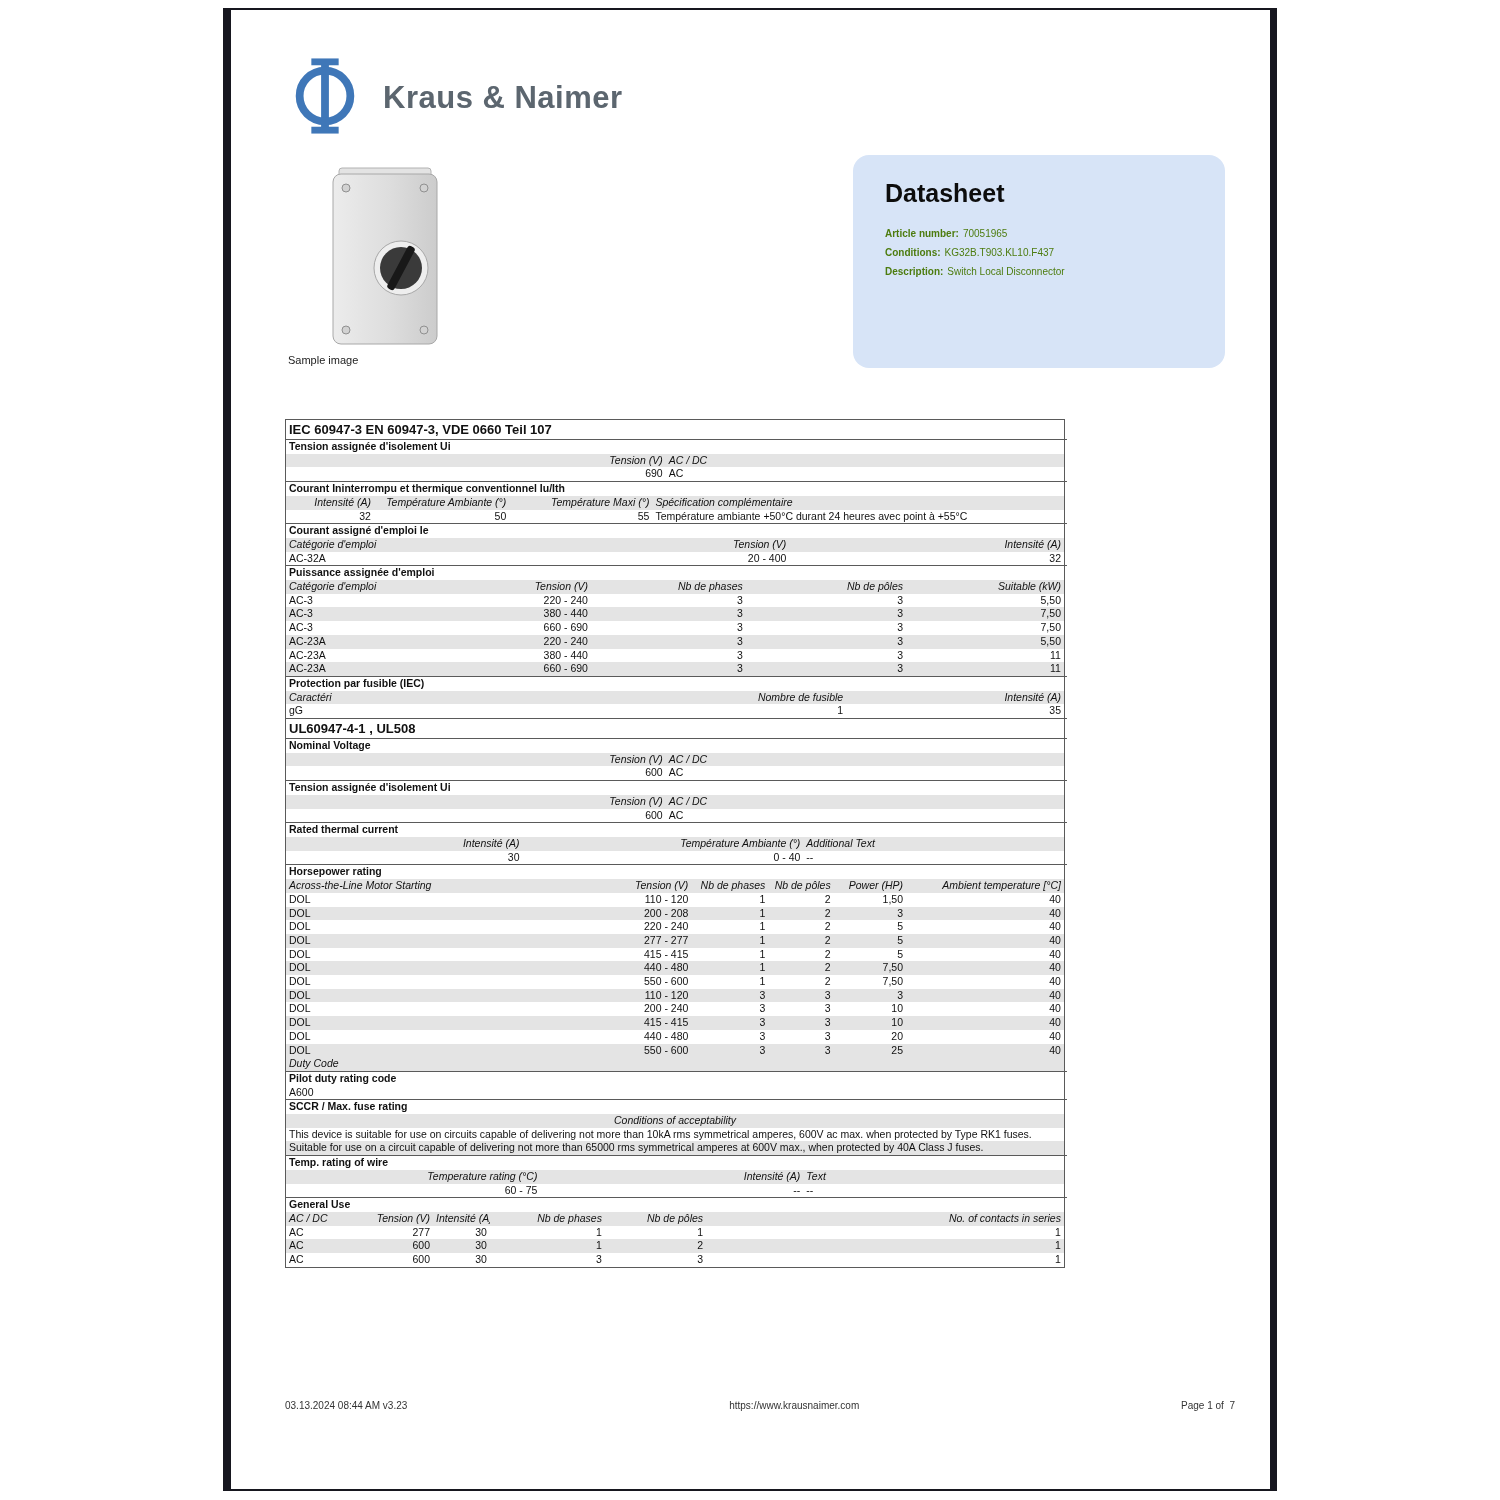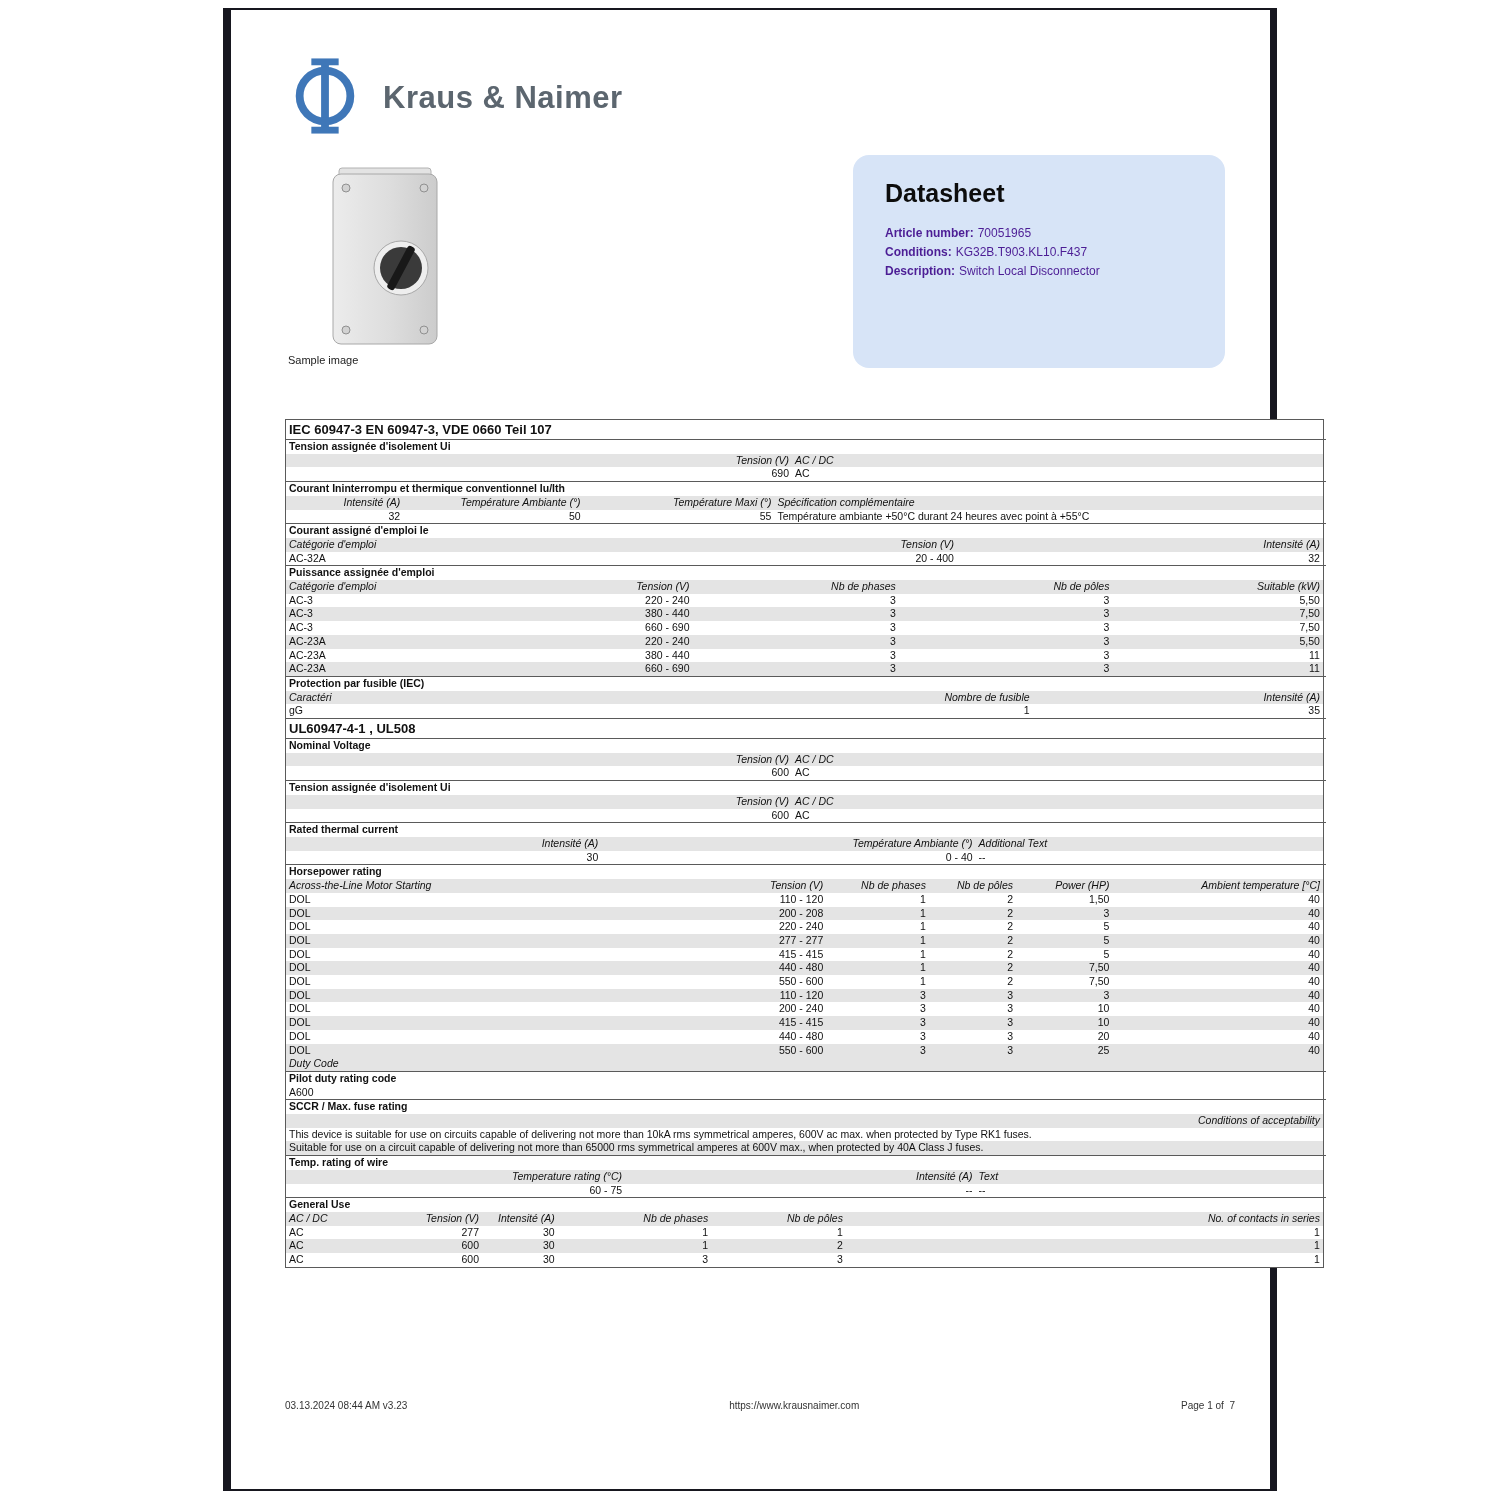--- a/index.html
+++ b/index.html
@@ -18,26 +18,26 @@
   .brand-text { font-size:31px; color:#5c666f; letter-spacing:0.5px; }
   
   .product { position:absolute; left:100px; top:156px; }
   .sample-caption { position:absolute; left:57px; top:344px; font-size:11px; color:#222; }
   
   .panel {
     position:absolute; left:622px; top:145px; width:372px; height:213px;
     background:#d7e4f7; border-radius:16px; box-sizing:border-box; padding:24px 32px;
   }
   .panel-title { font-size:25px; font-weight:bold; color:#0d0d0d; margin-bottom:16px; }
-  .panel-field { font-size:12px; line-height:19px; color:#4c1d95; }
+  .panel-field { font-size:10px; line-height:19px; color:#4d7c0f; }
   .panel-field .lbl { font-weight:bold; }
   .panel-field .val { margin-left:4px; }
   
   #spec-table {
-    position:absolute; left:54px; top:409px; width:1039px;
+    position:absolute; left:54px; top:409px; width:780px;
     border:1px solid #5a5a5a; background:#fff; box-sizing:border-box;
   }
   .trow { display:flex; width:100%; min-height:13.7px; line-height:13.7px; font-size:10.5px; }
   .trow.header { background:#e4e4e4; font-style:italic; }
   .trow.odd { background:#e4e4e4; }
   .trow.sec-title { font-weight:bold; border-top:1px solid #5a5a5a; padding-left:3px; }
   .trow.main-title { font-weight:bold; font-size:13px; min-height:19px; line-height:19px;
                      border-top:1px solid #5a5a5a; padding-left:3px; }
   #spec-table .trow:first-child { border-top:none; }
   .tcell { padding:0 3px; box-sizing:border-box; white-space:nowrap; overflow:hidden; }
@@ -337,21 +337,21 @@
       </div>
       <div class="trow header">
         <div class="tcell" style="width: 100%; text-align: left;">Duty Code</div>
       </div>
       <div class="trow sec-title">Pilot duty rating code</div>
       <div class="trow even">
         <div class="tcell" style="width: 100%; text-align: left;">A600</div>
       </div>
       <div class="trow sec-title">SCCR / Max. fuse rating</div>
       <div class="trow header">
-        <div class="tcell" style="width: 100%; text-align: right;">Conditions of acceptability</div>
+        <div class="tcell" style="width: 100%; text-align: center;">Conditions of acceptability</div>
       </div>
       <div class="trow even">
         <div class="tcell" style="width: 100%; text-align: left;">This device is suitable for use on circuits capable of delivering not more than 10kA rms symmetrical amperes, 600V ac max. when protected by Type RK1 fuses.</div>
       </div>
       <div class="trow odd">
         <div class="tcell" style="width: 100%; text-align: left;">Suitable for use on a circuit capable of delivering not more than 65000 rms symmetrical amperes at 600V max., when protected by 40A Class J fuses.</div>
       </div>
       <div class="trow sec-title">Temp. rating of wire</div>
       <div class="trow header">
         <div class="tcell" style="width: 32.7%; text-align: right;">Temperature rating (°C)</div>

